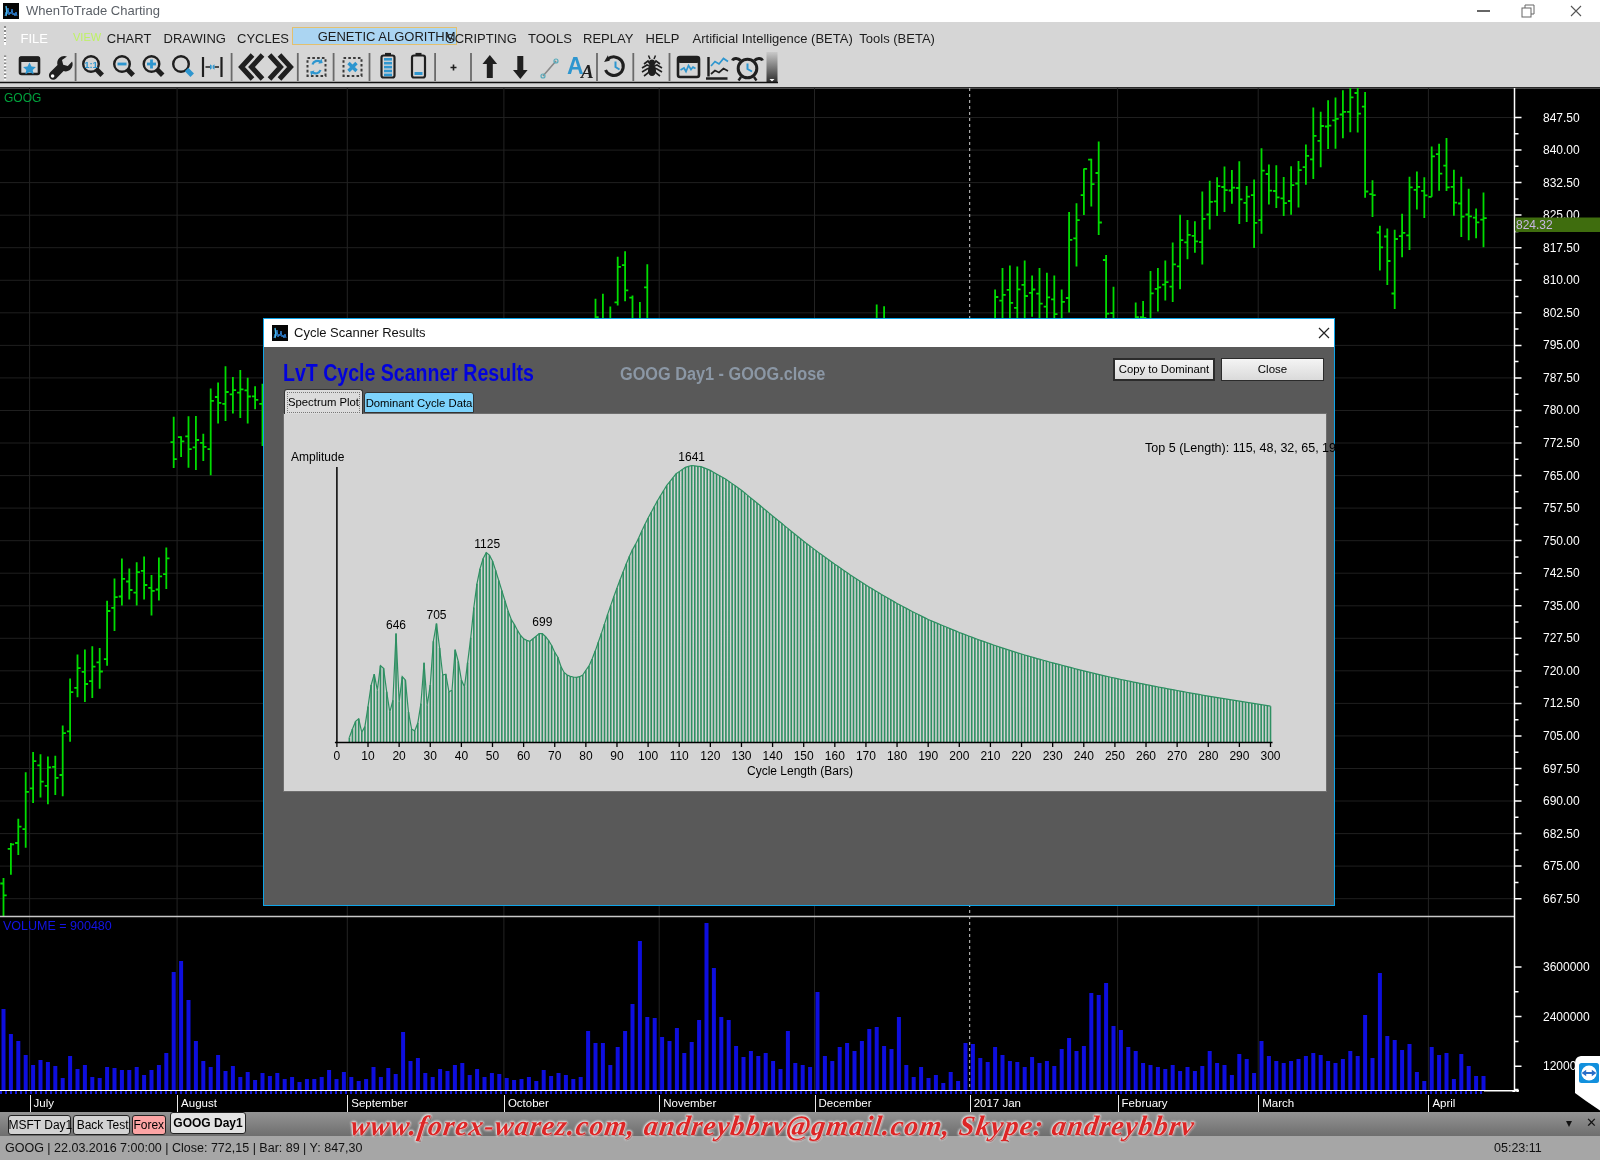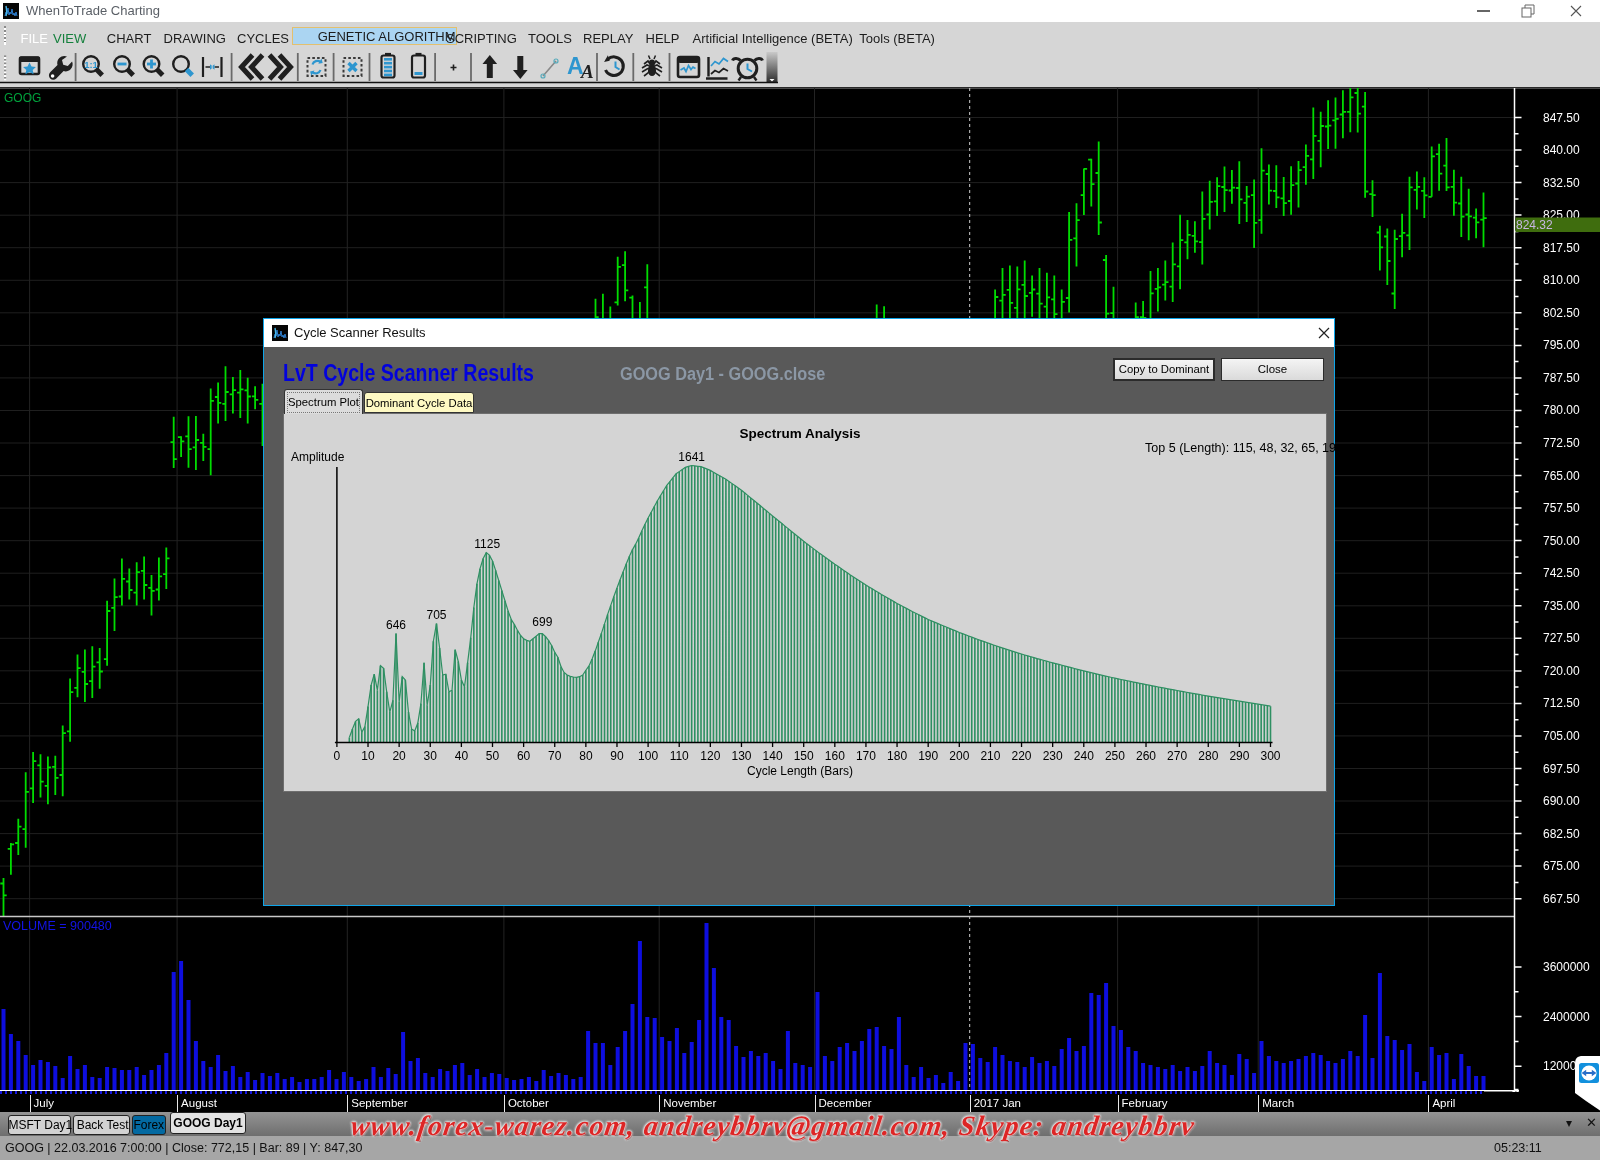--- a/index.html
+++ b/index.html
@@ -17,21 +17,21 @@
 <svg class="abs" style="left:1521px;top:4px" width="14" height="14" viewBox="0 0 14 14">
     <rect x="1" y="4" width="9" height="9" fill="none" stroke="#666" stroke-width="1"></rect>
     <path d="M4 4V1h9v9h-3" fill="none" stroke="#666" stroke-width="1"></path>
   </svg>
 <svg class="abs" style="left:1569px;top:4px" width="14" height="14" viewBox="0 0 14 14">
     <path d="M2 2l10 10M12 2L2 12" stroke="#555" stroke-width="1.1"></path>
   </svg>
 <div class="abs" style="left:0;top:21.5px;width:1600px;height:25.5px;background:#d6d6d6"></div>
 <div class="abs" style="left:291.6px;top:26.5px;width:165px;height:18px;line-height:17px;text-align:right;background:#abd5f2;border:1px solid #e3c06e;font-size:13px;color:#1c1c1c">GENETIC ALGORITHM</div>
 <div class="abs" style="left:20.5px;top:30.5px;font-size:13px;color:#ffffff">FILE</div>
-<div class="abs" style="left:53px;top:30.5px;font-size:13px;color:#15803d">VIEW</div>
+<div class="abs" style="left:73px;top:30.5px;font-size:11px;color:#bef264">VIEW</div>
 <div class="abs" style="left:106.8px;top:30.5px;font-size:13px;color:#1c1c1c">CHART</div>
 <div class="abs" style="left:163.6px;top:30.5px;font-size:13px;color:#1c1c1c">DRAWING</div>
 <div class="abs" style="left:237.0px;top:30.5px;font-size:13px;color:#1c1c1c">CYCLES</div>
 <div class="abs" style="left:446.0px;top:30.5px;font-size:13px;color:#1c1c1c">SCRIPTING</div>
 <div class="abs" style="left:528.0px;top:30.5px;font-size:13px;color:#1c1c1c">TOOLS</div>
 <div class="abs" style="left:583.0px;top:30.5px;font-size:13px;color:#1c1c1c">REPLAY</div>
 <div class="abs" style="left:645.5px;top:30.5px;font-size:13px;color:#1c1c1c">HELP</div>
 <div class="abs" style="left:692.6px;top:30.5px;font-size:13px;color:#1c1c1c">Artificial Intelligence (BETA)</div>
 <div class="abs" style="left:859.3px;top:30.5px;font-size:13px;color:#1c1c1c">Tools (BETA)</div>
 <div class="abs" style="left:4px;top:28.0px;width:2.2px;height:2.2px;background:#fff"></div>
@@ -217,21 +217,21 @@
 <div style="position:absolute;left:973.7px;top:1097px;font-size:11.5px;color:#fff">2017 Jan</div>
 <div style="position:absolute;left:1117.6px;top:1095px;width:1px;height:17px;background:#e8e8e8"></div>
 <div style="position:absolute;left:1121.6px;top:1097px;font-size:11.5px;color:#fff">February</div>
 <div style="position:absolute;left:1258.2px;top:1095px;width:1px;height:17px;background:#e8e8e8"></div>
 <div style="position:absolute;left:1262.2px;top:1097px;font-size:11.5px;color:#fff">March</div>
 <div style="position:absolute;left:1428.4px;top:1095px;width:1px;height:17px;background:#e8e8e8"></div>
 <div style="position:absolute;left:1432.4px;top:1097px;font-size:11.5px;color:#fff">April</div>
 <div class="abs" style="left:0;top:1112px;width:1600px;height:24px;background:linear-gradient(#949494,#6e6e6e)"></div>
 <div class="abs" style="left:7.50px;top:1114.5px;width:63.5px;height:20px;background:#d2d2d2;border:1px solid #222;border-radius:3px;text-align:center;line-height:19px;font-size:12px;font-weight:normal;color:#000;white-space:nowrap">MSFT Day1</div>
 <div class="abs" style="left:73.00px;top:1114.5px;width:56.5px;height:20px;background:#d2d2d2;border:1px solid #222;border-radius:3px;text-align:right;line-height:19px;font-size:12px;font-weight:normal;color:#000;white-space:nowrap">Back Test</div>
-<div class="abs" style="left:131.75px;top:1114.5px;width:34.0px;height:20px;background:#0369a1;border:1px solid #222;border-radius:3px;text-align:center;line-height:19px;font-size:12px;font-weight:normal;color:#000;white-space:nowrap">Forex</div>
+<div class="abs" style="left:131.75px;top:1114.5px;width:34.0px;height:20px;background:#fca5a5;border:1px solid #222;border-radius:3px;text-align:center;line-height:19px;font-size:12px;font-weight:normal;color:#000;white-space:nowrap">Forex</div>
 <div class="abs" style="left:170.00px;top:1112.0px;width:76.0px;height:22px;background:#e2e2e2;border:1px solid #222;border-radius:3px;text-align:center;line-height:21px;font-size:12px;font-weight:bold;color:#000;white-space:nowrap">GOOG Day1</div>
 <div class="abs" style="left:1566px;top:1116px;font-size:12px;color:#111">▾</div>
 <div class="abs" style="left:1586px;top:1115px;font-size:13px;color:#111">✕</div>
 <div class="abs" style="left:0;top:1136px;width:1600px;height:24px;background:#a6a6a6"></div>
 <div class="abs" style="left:5px;top:1141px;font-size:12.5px;color:#111">GOOG | 22.03.2016 7:00:00 | Close: 772,15 | Bar: 89 | Y: 847,30</div>
 <div class="abs" style="left:1494px;top:1141px;font-size:12.5px;color:#111">05:23:11</div>
 <div class="abs" style="left:351px;top:1110px;width:1000px;font-family:'Liberation Serif',serif;font-style:italic;font-weight:bold;font-size:28px;color:#dd2626;text-shadow:0 0 2.5px #fff,0 0 2.5px #fff,0 0 3px #f5f5f5,1px 1px 0 #7a1010;transform:skewX(-8deg);white-space:nowrap;letter-spacing:1.2px">www.forex-warez.com, andreybbrv@gmail.com, Skype: andreybbrv</div>
 <div class="abs" style="left:263px;top:318px;width:1072px;height:588px;background:#595959;border:1px solid #0ea5e9">
 <div class="abs" style="left:0;top:0;width:1070px;height:27.5px;background:#fff"></div>
 <svg width="16" height="16" viewBox="0 0 16 16" style="position:absolute;left:8px;top:6px">
@@ -243,21 +243,21 @@
 <svg class="abs" style="left:1054px;top:8px" width="12" height="12" viewBox="0 0 12 12">
       <path d="M1 1l10 10M11 1L1 11" stroke="#222" stroke-width="1.2"></path>
     </svg>
 <div class="abs" style="left:19px;top:41px;font-size:23px;font-weight:bold;color:#0202dd;transform:scaleX(0.85);transform-origin:0 0;white-space:nowrap">LvT Cycle Scanner Results</div>
 <div class="abs" style="left:356px;top:45px;font-size:17.5px;font-weight:bold;color:#8b97a5;transform:scaleX(0.93);transform-origin:0 0;white-space:nowrap">GOOG Day1 - GOOG.close</div>
 <div class="abs" style="left:849px;top:38.5px;width:102px;height:23px;background:linear-gradient(#f4f4f4,#dadada);border:2px solid #2b2b2b;text-align:center;line-height:19px;font-size:11.3px;color:#000;white-space:nowrap">Copy to Dominant</div>
 <div class="abs" style="left:957px;top:38.5px;width:103px;height:23px;background:linear-gradient(#f4f4f4,#dadada);border:1px solid #2b2b2b;text-align:center;line-height:21px;font-size:11.5px;color:#000">Close</div>
 <div class="abs" style="left:20px;top:69.5px;width:79px;height:25px;background:#dcdcdc;border:1px solid #333;border-bottom:none;border-radius:3px 3px 0 0;text-align:center;line-height:23px;font-size:11.3px;color:#000;z-index:3;white-space:nowrap">
       <span style="display:block;margin:2px;border:1px dotted #777;line-height:19px">Spectrum Plot</span>
     </div>
-<div class="abs" style="left:100px;top:73px;width:110px;height:21px;background:#fef9c3;border:1px solid #333;border-radius:3px 3px 0 0;text-align:center;line-height:20px;font-size:11.3px;color:#000;white-space:nowrap">Dominant Cycle Data</div>
+<div class="abs" style="left:100px;top:73px;width:110px;height:21px;background:#7dd3fc;border:1px solid #333;border-radius:3px 3px 0 0;text-align:center;line-height:20px;font-size:11.3px;color:#000;white-space:nowrap">Dominant Cycle Data</div>
 <div class="abs" style="left:19px;top:94px;width:1044px;height:378.5px;background:#d4d4d4;border:1px solid #6e6e6e;z-index:2"></div>
 <div class="abs" style="left:0;top:0;width:1072px;height:517px;z-index:4">
 <svg width="1072" height="517" viewBox="0 0 1072 517" style="position:absolute;left:0;top:0">
 <path d="M85.35 423.50V418.44 M88.46 423.50V410.00 M91.57 423.50V402.40 M94.68 423.50V399.87 M97.80 423.50V413.37 M100.91 423.50V407.46 M104.02 423.50V387.55 M107.13 423.50V366.11 M110.24 423.50V355.14 M113.36 423.50V371.17 M116.47 423.50V346.70 M119.58 423.50V349.23 M122.69 423.50V372.86 M125.80 423.50V393.12 M128.92 423.50V381.30 M132.03 423.50V314.46 M135.14 423.50V382.99 M138.25 423.50V357.67 M141.36 423.50V361.04 M144.48 423.50V393.12 M147.59 423.50V410.00 M150.70 423.50V412.02 M153.81 423.50V404.09 M156.92 423.50V384.68 M160.04 423.50V343.83 M163.15 423.50V386.36 M166.26 423.50V366.11 M169.37 423.50V322.22 M172.48 423.50V304.50 M175.60 423.50V328.97 M178.71 423.50V355.98 M181.82 423.50V355.14 M184.93 423.50V372.86 M188.04 423.50V371.17 M191.16 423.50V330.66 M194.27 423.50V342.48 M197.38 423.50V361.04 M200.49 423.50V367.80 M203.60 423.50V343.83 M206.72 423.50V318.84 M209.83 423.50V288.46 M212.94 423.50V264.83 M216.05 423.50V249.64 M219.16 423.50V239.51 M222.28 423.50V233.60 M225.39 423.50V236.13 M228.50 423.50V242.04 M231.61 423.50V251.32 M234.72 423.50V261.45 M237.84 423.50V271.58 M240.95 423.50V281.71 M244.06 423.50V291.84 M247.17 423.50V300.28 M250.28 423.50V305.34 M253.40 423.50V311.25 M256.51 423.50V316.31 M259.62 423.50V319.69 M262.73 423.50V321.38 M265.84 423.50V322.22 M268.96 423.50V319.69 M272.07 423.50V317.16 M275.18 423.50V314.62 M278.29 423.50V314.62 M281.40 423.50V317.49 M284.52 423.50V321.38 M287.63 423.50V326.44 M290.74 423.50V333.19 M293.85 423.50V338.26 M296.96 423.50V347.54 M300.08 423.50V353.45 M303.19 423.50V355.98 M306.30 423.50V357.33 M309.41 423.50V358.01 M312.52 423.50V358.34 M315.64 423.50V357.67 M318.75 423.50V355.98 M321.86 423.50V351.25 M324.97 423.50V346.97 M328.08 423.50V340.09 M331.20 423.50V332.09 M334.31 423.50V323.31 M337.42 423.50V314.34 M340.53 423.50V304.89 M343.64 423.50V295.38 M346.76 423.50V286.41 M349.87 423.50V277.49 M352.98 423.50V269.05 M356.09 423.50V260.70 M359.20 423.50V252.70 M362.32 423.50V244.84 M365.43 423.50V237.29 M368.54 423.50V230.59 M371.65 423.50V225.17 M374.76 423.50V218.86 M377.88 423.50V211.66 M380.99 423.50V205.33 M384.10 423.50V199.00 M387.21 423.50V193.26 M390.32 423.50V187.52 M393.44 423.50V181.78 M396.55 423.50V176.66 M399.66 423.50V171.54 M402.77 423.50V166.42 M405.88 423.50V162.54 M409.00 423.50V158.65 M412.11 423.50V154.77 M415.22 423.50V152.63 M418.33 423.50V150.49 M421.44 423.50V148.36 M424.56 423.50V147.43 M427.67 423.50V146.50 M430.78 423.50V146.89 M433.89 423.50V147.29 M437.00 423.50V147.68 M440.12 423.50V148.92 M443.23 423.50V150.16 M446.34 423.50V151.39 M449.45 423.50V153.15 M452.56 423.50V154.91 M455.68 423.50V156.66 M458.79 423.50V158.42 M461.90 423.50V160.17 M465.01 423.50V162.40 M468.12 423.50V164.63 M471.24 423.50V166.86 M474.35 423.50V169.08 M477.46 423.50V171.31 M480.57 423.50V173.84 M483.68 423.50V176.38 M486.80 423.50V178.91 M489.91 423.50V181.44 M493.02 423.50V183.97 M496.13 423.50V186.57 M499.24 423.50V189.17 M502.36 423.50V191.77 M505.47 423.50V194.37 M508.58 423.50V196.97 M511.69 423.50V199.50 M514.80 423.50V202.03 M517.92 423.50V204.57 M521.03 423.50V207.10 M524.14 423.50V209.63 M527.25 423.50V212.16 M530.36 423.50V214.69 M533.48 423.50V217.23 M536.59 423.50V219.76 M539.70 423.50V222.29 M542.81 423.50V224.65 M545.92 423.50V227.02 M549.04 423.50V229.38 M552.15 423.50V231.74 M555.26 423.50V234.11 M558.37 423.50V236.33 M561.48 423.50V238.56 M564.60 423.50V240.79 M567.71 423.50V243.02 M570.82 423.50V245.25 M573.93 423.50V247.37 M577.04 423.50V249.50 M580.16 423.50V251.63 M583.27 423.50V253.75 M586.38 423.50V255.88 M589.49 423.50V257.91 M592.60 423.50V259.93 M595.72 423.50V261.96 M598.83 423.50V263.98 M601.94 423.50V266.01 M605.05 423.50V267.90 M608.16 423.50V269.79 M611.28 423.50V271.68 M614.39 423.50V273.57 M617.50 423.50V275.46 M620.61 423.50V277.25 M623.72 423.50V279.04 M626.84 423.50V280.83 M629.95 423.50V282.62 M633.06 423.50V284.41 M636.17 423.50V286.06 M639.28 423.50V287.72 M642.40 423.50V289.37 M645.51 423.50V291.03 M648.62 423.50V292.68 M651.73 423.50V294.23 M654.84 423.50V295.79 M657.96 423.50V297.34 M661.07 423.50V298.89 M664.18 423.50V300.44 M667.29 423.50V301.76 M670.40 423.50V303.08 M673.52 423.50V304.39 M676.63 423.50V305.71 M679.74 423.50V307.03 M682.85 423.50V308.31 M685.96 423.50V309.59 M689.08 423.50V310.88 M692.19 423.50V312.16 M695.30 423.50V313.44 M698.41 423.50V314.62 M701.52 423.50V315.81 M704.64 423.50V316.99 M707.75 423.50V318.17 M710.86 423.50V319.35 M713.97 423.50V320.46 M717.08 423.50V321.58 M720.20 423.50V322.69 M723.31 423.50V323.81 M726.42 423.50V324.92 M729.53 423.50V325.97 M732.64 423.50V327.01 M735.76 423.50V328.06 M738.87 423.50V329.11 M741.98 423.50V330.15 M745.09 423.50V331.13 M748.20 423.50V332.11 M751.32 423.50V333.09 M754.43 423.50V334.07 M757.54 423.50V335.05 M760.65 423.50V335.96 M763.76 423.50V336.87 M766.88 423.50V337.78 M769.99 423.50V338.69 M773.10 423.50V339.61 M776.21 423.50V340.45 M779.32 423.50V341.29 M782.44 423.50V342.14 M785.55 423.50V342.98 M788.66 423.50V343.83 M791.77 423.50V344.64 M794.88 423.50V345.45 M798.00 423.50V346.26 M801.11 423.50V347.07 M804.22 423.50V347.88 M807.33 423.50V348.69 M810.44 423.50V349.50 M813.56 423.50V350.31 M816.67 423.50V351.12 M819.78 423.50V351.93 M822.89 423.50V352.67 M826.00 423.50V353.41 M829.12 423.50V354.16 M832.23 423.50V354.90 M835.34 423.50V355.64 M838.45 423.50V356.35 M841.56 423.50V357.06 M844.68 423.50V357.77 M847.79 423.50V358.48 M850.90 423.50V359.19 M854.01 423.50V359.83 M857.12 423.50V360.47 M860.24 423.50V361.11 M863.35 423.50V361.75 M866.46 423.50V362.39 M869.57 423.50V363.04 M872.68 423.50V363.68 M875.80 423.50V364.32 M878.91 423.50V364.96 M882.02 423.50V365.60 M885.13 423.50V366.21 M888.24 423.50V366.82 M891.36 423.50V367.42 M894.47 423.50V368.03 M897.58 423.50V368.64 M900.69 423.50V369.21 M903.80 423.50V369.79 M906.92 423.50V370.36 M910.03 423.50V370.94 M913.14 423.50V371.51 M916.25 423.50V372.08 M919.36 423.50V372.66 M922.48 423.50V373.23 M925.59 423.50V373.81 M928.70 423.50V374.38 M931.81 423.50V374.92 M934.92 423.50V375.46 M938.04 423.50V376.00 M941.15 423.50V376.54 M944.26 423.50V377.08 M947.37 423.50V377.59 M950.48 423.50V378.09 M953.60 423.50V378.60 M956.71 423.50V379.11 M959.82 423.50V379.61 M962.93 423.50V380.12 M966.04 423.50V380.62 M969.16 423.50V381.13 M972.27 423.50V381.64 M975.38 423.50V382.14 M978.49 423.50V382.65 M981.60 423.50V383.16 M984.72 423.50V383.66 M987.83 423.50V384.17 M990.94 423.50V384.68 M994.05 423.50V385.18 M997.16 423.50V385.69 M1000.28 423.50V386.20 M1003.39 423.50V386.70 M1006.50 423.50V387.21" stroke="#2e8f62" stroke-width="1.6" fill="none"></path>
 <polyline points="85.35,418.44 88.46,410.00 91.57,402.40 94.68,399.87 97.80,413.37 100.91,407.46 104.02,387.55 107.13,366.11 110.24,355.14 113.36,371.17 116.47,346.70 119.58,349.23 122.69,372.86 125.80,393.12 128.92,381.30 132.03,314.46 135.14,382.99 138.25,357.67 141.36,361.04 144.48,393.12 147.59,410.00 150.70,412.02 153.81,404.09 156.92,384.68 160.04,343.83 163.15,386.36 166.26,366.11 169.37,322.22 172.48,304.50 175.60,328.97 178.71,355.98 181.82,355.14 184.93,372.86 188.04,371.17 191.16,330.66 194.27,342.48 197.38,361.04 200.49,367.80 203.60,343.83 206.72,318.84 209.83,288.46 212.94,264.83 216.05,249.64 219.16,239.51 222.28,233.60 225.39,236.13 228.50,242.04 231.61,251.32 234.72,261.45 237.84,271.58 240.95,281.71 244.06,291.84 247.17,300.28 250.28,305.34 253.40,311.25 256.51,316.31 259.62,319.69 262.73,321.38 265.84,322.22 268.96,319.69 272.07,317.16 275.18,314.62 278.29,314.62 281.40,317.49 284.52,321.38 287.63,326.44 290.74,333.19 293.85,338.26 296.96,347.54 300.08,353.45 303.19,355.98 306.30,357.33 309.41,358.01 312.52,358.34 315.64,357.67 318.75,355.98 321.86,351.25 324.97,346.97 328.08,340.09 331.20,332.09 334.31,323.31 337.42,314.34 340.53,304.89 343.64,295.38 346.76,286.41 349.87,277.49 352.98,269.05 356.09,260.70 359.20,252.70 362.32,244.84 365.43,237.29 368.54,230.59 371.65,225.17 374.76,218.86 377.88,211.66 380.99,205.33 384.10,199.00 387.21,193.26 390.32,187.52 393.44,181.78 396.55,176.66 399.66,171.54 402.77,166.42 405.88,162.54 409.00,158.65 412.11,154.77 415.22,152.63 418.33,150.49 421.44,148.36 424.56,147.43 427.67,146.50 430.78,146.89 433.89,147.29 437.00,147.68 440.12,148.92 443.23,150.16 446.34,151.39 449.45,153.15 452.56,154.91 455.68,156.66 458.79,158.42 461.90,160.17 465.01,162.40 468.12,164.63 471.24,166.86 474.35,169.08 477.46,171.31 480.57,173.84 483.68,176.38 486.80,178.91 489.91,181.44 493.02,183.97 496.13,186.57 499.24,189.17 502.36,191.77 505.47,194.37 508.58,196.97 511.69,199.50 514.80,202.03 517.92,204.57 521.03,207.10 524.14,209.63 527.25,212.16 530.36,214.69 533.48,217.23 536.59,219.76 539.70,222.29 542.81,224.65 545.92,227.02 549.04,229.38 552.15,231.74 555.26,234.11 558.37,236.33 561.48,238.56 564.60,240.79 567.71,243.02 570.82,245.25 573.93,247.37 577.04,249.50 580.16,251.63 583.27,253.75 586.38,255.88 589.49,257.91 592.60,259.93 595.72,261.96 598.83,263.98 601.94,266.01 605.05,267.90 608.16,269.79 611.28,271.68 614.39,273.57 617.50,275.46 620.61,277.25 623.72,279.04 626.84,280.83 629.95,282.62 633.06,284.41 636.17,286.06 639.28,287.72 642.40,289.37 645.51,291.03 648.62,292.68 651.73,294.23 654.84,295.79 657.96,297.34 661.07,298.89 664.18,300.44 667.29,301.76 670.40,303.08 673.52,304.39 676.63,305.71 679.74,307.03 682.85,308.31 685.96,309.59 689.08,310.88 692.19,312.16 695.30,313.44 698.41,314.62 701.52,315.81 704.64,316.99 707.75,318.17 710.86,319.35 713.97,320.46 717.08,321.58 720.20,322.69 723.31,323.81 726.42,324.92 729.53,325.97 732.64,327.01 735.76,328.06 738.87,329.11 741.98,330.15 745.09,331.13 748.20,332.11 751.32,333.09 754.43,334.07 757.54,335.05 760.65,335.96 763.76,336.87 766.88,337.78 769.99,338.69 773.10,339.61 776.21,340.45 779.32,341.29 782.44,342.14 785.55,342.98 788.66,343.83 791.77,344.64 794.88,345.45 798.00,346.26 801.11,347.07 804.22,347.88 807.33,348.69 810.44,349.50 813.56,350.31 816.67,351.12 819.78,351.93 822.89,352.67 826.00,353.41 829.12,354.16 832.23,354.90 835.34,355.64 838.45,356.35 841.56,357.06 844.68,357.77 847.79,358.48 850.90,359.19 854.01,359.83 857.12,360.47 860.24,361.11 863.35,361.75 866.46,362.39 869.57,363.04 872.68,363.68 875.80,364.32 878.91,364.96 882.02,365.60 885.13,366.21 888.24,366.82 891.36,367.42 894.47,368.03 897.58,368.64 900.69,369.21 903.80,369.79 906.92,370.36 910.03,370.94 913.14,371.51 916.25,372.08 919.36,372.66 922.48,373.23 925.59,373.81 928.70,374.38 931.81,374.92 934.92,375.46 938.04,376.00 941.15,376.54 944.26,377.08 947.37,377.59 950.48,378.09 953.60,378.60 956.71,379.11 959.82,379.61 962.93,380.12 966.04,380.62 969.16,381.13 972.27,381.64 975.38,382.14 978.49,382.65 981.60,383.16 984.72,383.66 987.83,384.17 990.94,384.68 994.05,385.18 997.16,385.69 1000.28,386.20 1003.39,386.70 1006.50,387.21" stroke="#2e8f62" stroke-width="1.2" fill="none"></polyline>
 <path d="M72.9 148V424.2 M70.9 423.5H1008.5" stroke="#000" stroke-width="1.5" fill="none"></path>
 <path d="M72.90 423.5V428.0 M104.02 423.5V428.0 M135.14 423.5V428.0 M166.26 423.5V428.0 M197.38 423.5V428.0 M228.50 423.5V428.0 M259.62 423.5V428.0 M290.74 423.5V428.0 M321.86 423.5V428.0 M352.98 423.5V428.0 M384.10 423.5V428.0 M415.22 423.5V428.0 M446.34 423.5V428.0 M477.46 423.5V428.0 M508.58 423.5V428.0 M539.70 423.5V428.0 M570.82 423.5V428.0 M601.94 423.5V428.0 M633.06 423.5V428.0 M664.18 423.5V428.0 M695.30 423.5V428.0 M726.42 423.5V428.0 M757.54 423.5V428.0 M788.66 423.5V428.0 M819.78 423.5V428.0 M850.90 423.5V428.0 M882.02 423.5V428.0 M913.14 423.5V428.0 M944.26 423.5V428.0 M975.38 423.5V428.0 M1006.50 423.5V428.0" stroke="#000" stroke-width="1.3" fill="none"></path>
 <g font-family="Liberation Sans, sans-serif">
           <text x="72.9" y="440.5" font-size="12" fill="#000" text-anchor="middle">0</text>
           <text x="104.0" y="440.5" font-size="12" fill="#000" text-anchor="middle">10</text>
@@ -290,21 +290,20 @@
           <text x="944.3" y="440.5" font-size="12" fill="#000" text-anchor="middle">280</text>
           <text x="975.4" y="440.5" font-size="12" fill="#000" text-anchor="middle">290</text>
           <text x="1006.5" y="440.5" font-size="12" fill="#000" text-anchor="middle">300</text>
         </g>
 <text x="132.0" y="309.5" font-size="12" fill="#000" text-anchor="middle" font-family="Liberation Sans, sans-serif">646</text>
 <text x="172.5" y="299.5" font-size="12" fill="#000" text-anchor="middle" font-family="Liberation Sans, sans-serif">705</text>
 <text x="223.2" y="228.6" font-size="12" fill="#000" text-anchor="middle" font-family="Liberation Sans, sans-serif">1125</text>
 <text x="278.3" y="307.1" font-size="12" fill="#000" text-anchor="middle" font-family="Liberation Sans, sans-serif">699</text>
 <text x="427.7" y="141.5" font-size="12" fill="#000" text-anchor="middle" font-family="Liberation Sans, sans-serif">1641</text>
 </svg>
-<div class="abs" style="left:0;top:107px;width:1072px;text-align:center;font-size:13.5px;font-weight:bold;color:#000">Spectrum Analysis</div>
 <div class="abs" style="left:0;top:122px;width:1072px;text-align:right;font-size:12.5px;color:#000">Top 5 (Length): 115, 48, 32, 65, 19</div>
 <div class="abs" style="left:27px;top:131px;font-size:12px;color:#000">Amplitude</div>
 <div class="abs" style="left:0;top:445px;width:1072px;text-align:center;font-size:12px;color:#000">Cycle&nbsp;Length (Bars)</div>
 </div>
 </div>
 <svg class="abs" style="left:1572px;top:1056px" width="28" height="55" viewBox="0 0 28 55">
     <path d="M28 0H11C5 0 3 2.5 3 8v29l11 8 14 9.5z" fill="#fff"></path>
   </svg>
 <svg class="abs" style="left:1579px;top:1063px" width="20" height="20" viewBox="0 0 20 20">
     <rect width="20" height="20" rx="2.5" fill="#1290dd"></rect>

